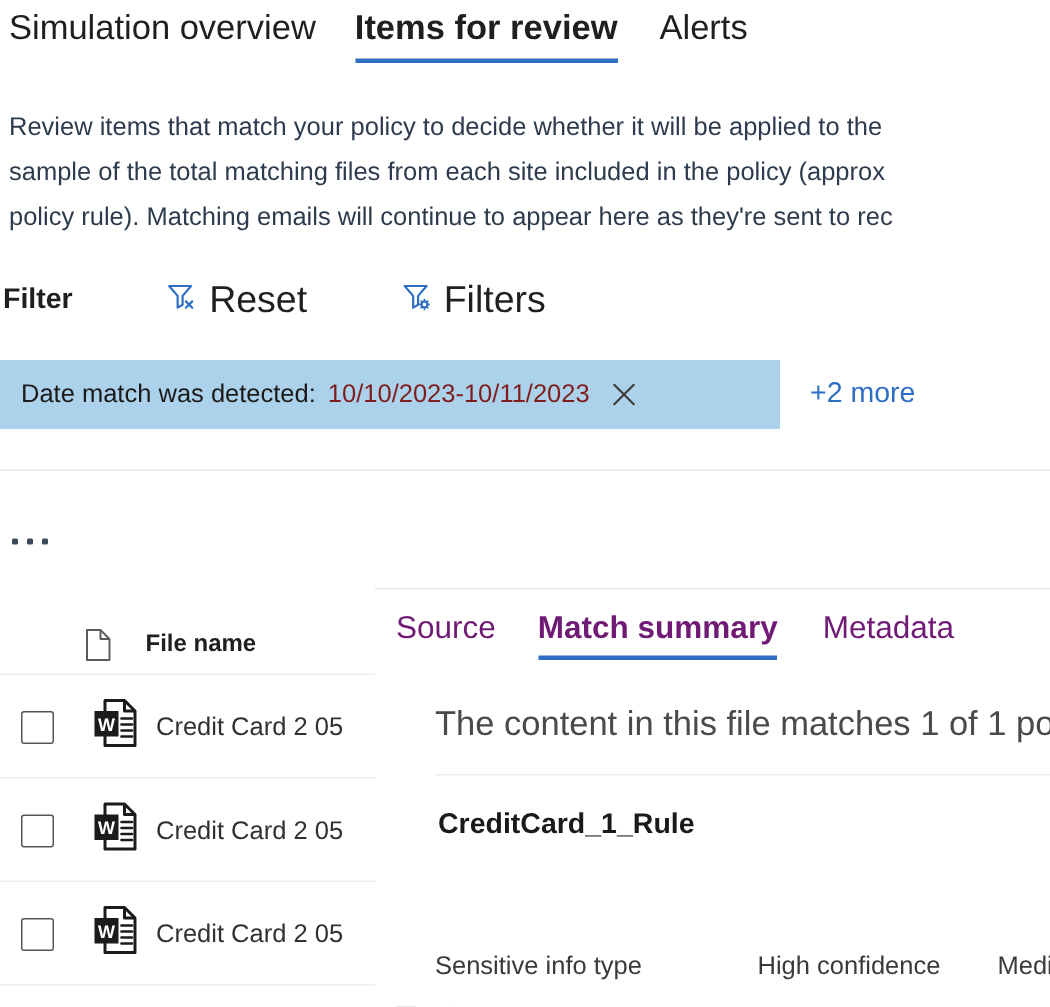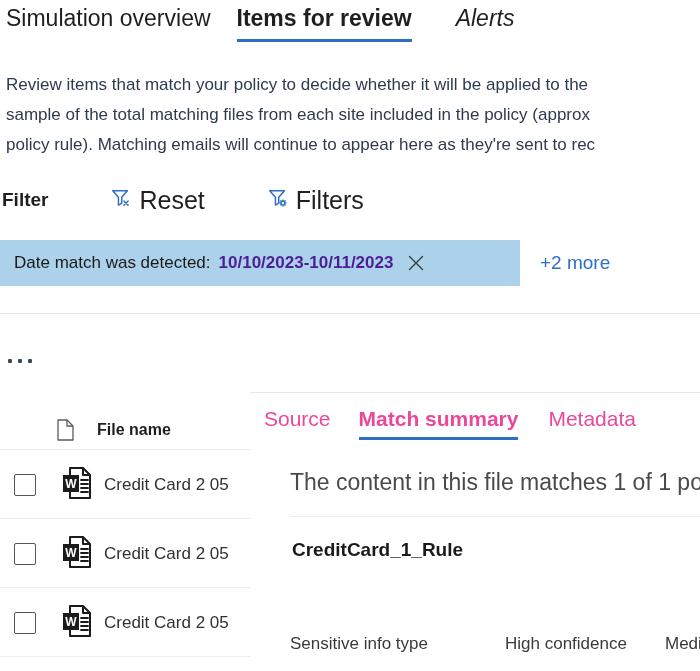--- a/index.html
+++ b/index.html
@@ -20,21 +20,21 @@
   .toptab {
     position: relative;
     font-size: 23px; line-height: 28px;
     color: #201f1e;
     padding: 4px 0 0 0;
     white-space: nowrap;
     cursor: pointer;
   }
   .toptab.t1 { margin-left: 6px; }
   .toptab.t2 { margin-left: 26px; font-weight: bold; }
-  .toptab.t3 { margin-left: 44px; font-style: italic; }
+  .toptab.t3 { margin-left: 28px; }
   .toptab.active::after {
     content: ""; position: absolute;
     left: 0; right: 0; bottom: -10px; height: 3px;
     background: #2e6fc4;
   }
 
   
   .desc {
     position: absolute; left: 6px; top: 70px;
     width: 760px;           
@@ -63,21 +63,21 @@
   .chiprow {
     position: absolute; left: 0; top: 240px; height: 45px;
     display: flex; align-items: center;
   }
   .chip {
     height: 46px; display: flex; align-items: center;
     background: #acd1ea; padding: 0 0 0 14px;
     min-width: 520px;
   }
   .chip-label { font-size: 17px; color: #1b1a19; }
-  .chip-value { font-size: 17px; font-weight: bold; color: #4c1d95; margin-left: 8px; }
+  .chip-value { font-size: 17px; font-weight: normal; color: #7f1d1d; margin-left: 8px; }
   .chip-x {
     margin-left: 12px; width: 22px; height: 22px;
     display: flex; align-items: center; justify-content: center;
     cursor: pointer;
   }
   .more-link {
     margin-left: 20px; font-size: 19px; color: #2e6fc4; cursor: pointer;
   }
 
   
@@ -156,21 +156,21 @@
   .doc-title {
     position: absolute; left: 13px; top: 22px;
     font-size: 22px; color: #201f1e; white-space: nowrap;
   }
   .det-tabs {
     position: absolute; left: 0; top: 78px; width: 100%; height: 52px;
     border-top: 1px solid #e6e6e6;
     display: flex; align-items: flex-start; padding-top: 14px;
   }
   .dtab {
-    position: relative; font-size: 21px; color: #ec4899;
+    position: relative; font-size: 21px; color: #701a75;
     white-space: nowrap; cursor: pointer;
   }
   .dtab.d1 { margin-left: 14px; }
   .dtab.d2 { margin-left: 28px; font-weight: bold; }
   .dtab.d3 { margin-left: 30px; }
   .dtab.active::after {
     content: ""; position: absolute;
     left: 0; right: 0; bottom: -9px; height: 3px; background: #2e6fc4;
   }
 

